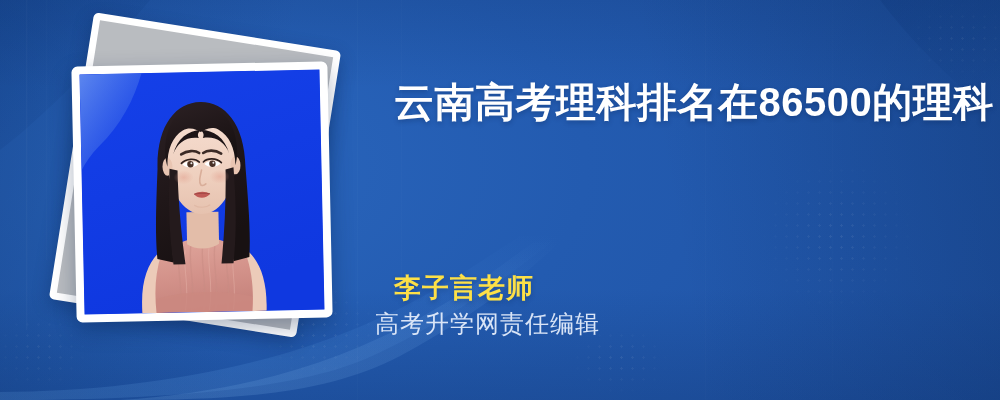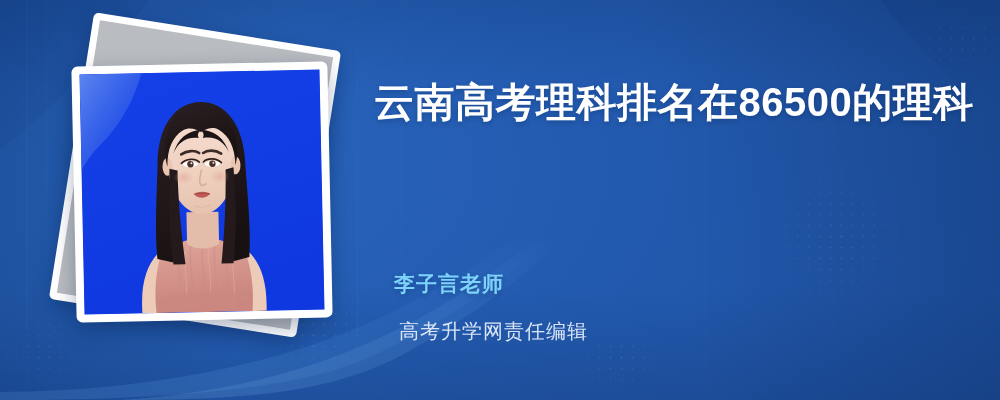--- a/index.html
+++ b/index.html
@@ -122,42 +122,41 @@
     top: 72px;
     left: 0;
     width: 580px;
     color: #ffffff;
     font-size: 40px;
     font-weight: bold;
     line-height: 60px;
     letter-spacing: 0.5px;
     text-shadow: 0 2px 5px rgba(8,34,80,0.33);
   }
-  .headline .line { display: block; white-space: nowrap; }
+  .headline .line { display: block; white-space: nowrap; margin-left: 20px; }
 
   .byline-name {
     position: absolute;
     top: 270px;
     left: 20px;
-    color: #7dd3fc;
-    font-size: 21px;
+    color: #fde047;
+    font-size: 27px;
     font-weight: bold;
     letter-spacing: 1px;
     text-shadow: 0 2px 5px rgba(8,34,80,0.30);
   }
   .byline-role {
     position: absolute;
-    top: 318px;
+    top: 308px;
     left: 1px;
     color: #e3ecfb;
-    font-size: 20px;
+    font-size: 24px;
     font-weight: normal;
     letter-spacing: 1px;
     opacity: .95;
-    margin-left: 24px;
   }
 </style>
 </head>
 <body>
 
 <div id="banner">
 
   <div class="bg-base"></div>
 
   <div class="bg-swoosh">

